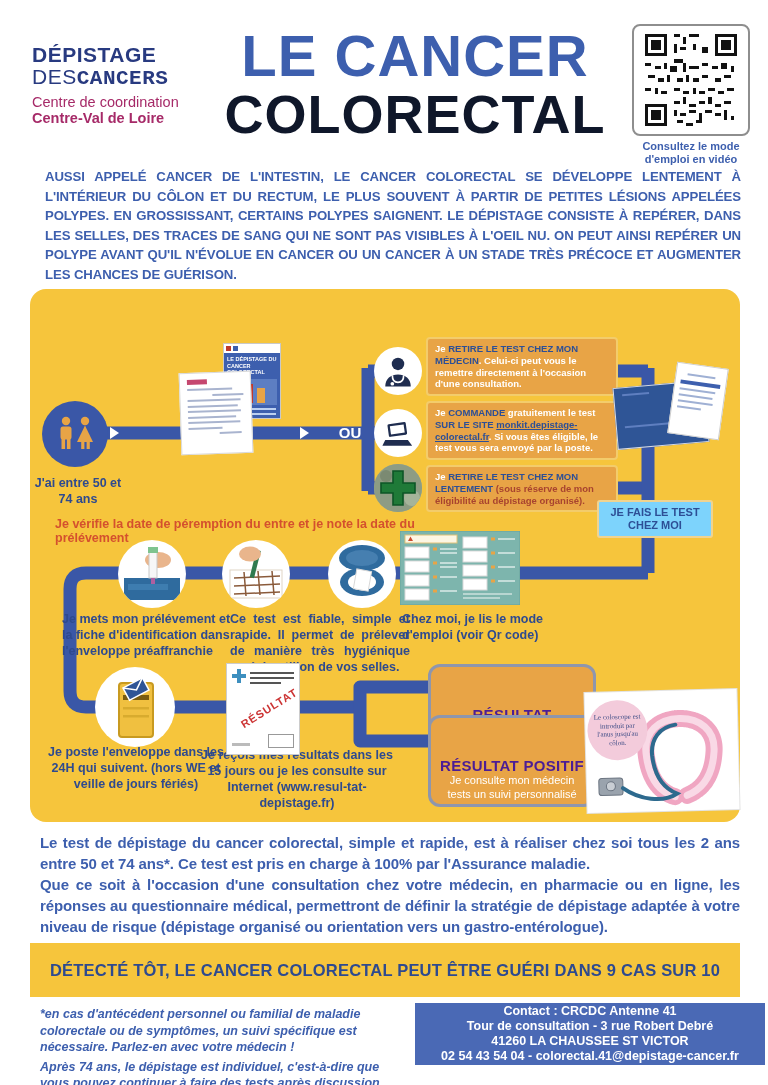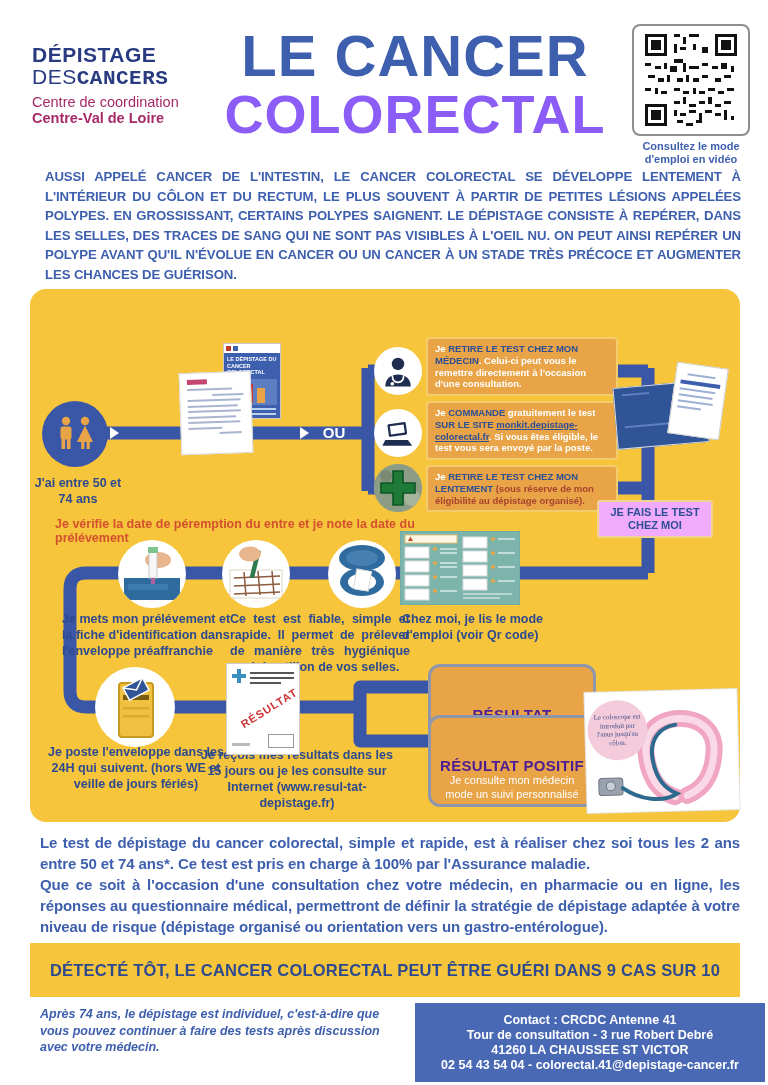--- a/index.html
+++ b/index.html
@@ -11,39 +11,39 @@
 
   
   .logo   { position:absolute; left:32px; top:44px; }
   .logo-l1{ font-size:21px; font-weight:700; color:#283a80; line-height:22px; letter-spacing:.5px;}
   .logo-l2{ font-size:21px; color:#283a80; line-height:22px; letter-spacing:.5px;}
   .logo-l2 .bold { font-weight:700;font-family:Liberation Mono, monospace; }
   .logo-l3{ font-size:14.5px; color:#a62a68; margin-top:4px; line-height:16px;}
   .logo-l4{ font-size:14.5px; color:#a62a68; font-weight:700; line-height:17px;}
   .title  { position:absolute; left:190px; top:26px; width:450px; text-align:center;}
   .title1 { font-size:58px; font-weight:700; color:#3d5fae; line-height:60px; letter-spacing:1px;}
-  .title2 { font-size:54px; font-weight:800; color:#8b5cf6; line-height:56px; letter-spacing:1px;}
+  .title2 { font-size:54px; font-weight:800; color:#0f172a; line-height:56px; letter-spacing:1px;}
   .qr-box { position:absolute; left:632px; top:24px; width:118px; height:112px; border:2px solid #8e8e8e;
             border-radius:8px; display:flex; align-items:center; justify-content:center; background:#fff;}
   .qr-caption { position:absolute; left:622px; top:140px; width:138px; text-align:center;
             font-size:11px; line-height:13px; color:#3d5fae; font-weight:700;}
 
   
   .intro { position:absolute; left:45px; top:167px; width:696px; font-size:13.2px; line-height:19.5px;
            color:#3d5fae; text-align:justify; letter-spacing:-0.1px; font-weight:700;}
 
   
   .panel { position:absolute; left:30px; top:289px; width:710px; height:533px;
            background:#f6c53c; border-radius:16px; }
   .panel-title { position:absolute; left:20px; top:14px; font-size:17px; font-weight:700;
            color:#2e4a8f; letter-spacing:.2px;}
   .flow-svg { position:absolute; left:0; top:0; }
   .arrow { position:absolute; width:0; height:0; border-top:6px solid transparent;
            border-bottom:6px solid transparent; border-left:9px solid #fff;}
-  .ou { position:absolute; left:284px; top:135px; width:40px; text-align:center;
+  .ou { position:absolute; left:300px; top:135px; width:40px; text-align:center;
         font-size:15px; font-weight:700; color:#fff;}
   .cap { position:absolute; font-size:12.5px; line-height:16px; color:#2e4a8f; font-weight:700;}
   .age-circle { position:absolute; left:12px; top:112px; width:66px; height:66px; border-radius:50%;
         background:#3a57a7; display:flex; align-items:center; justify-content:center;}
 
   
   .letter { position:absolute; left:150px; top:83px; width:72px; height:82px; background:#fff;
         border:1px solid #d9d9d9; transform:rotate(-2deg); padding:6px 7px; z-index:2;}
   .letter .hd { width:20px; height:5px; background:#c5476f; margin-bottom:4px;}
   .letter .ll { height:2px; background:#a9b4cf; margin:3.5px 0;}
@@ -66,21 +66,21 @@
 
   
   .kit-env { position:absolute; left:585px; top:95px; width:92px; height:62px; background:#2f5596;
         border:1px solid #d8dbe3; transform:rotate(-5deg); z-index:1;}
   .kit-env .kl { height:2px; background:#5f7fc0; margin:6px 8px 0 8px;}
   .kit-flyer { position:absolute; left:642px; top:76px; width:52px; height:72px; background:#fff;
         border:1px solid #cccccc; transform:rotate(8deg); z-index:2; padding:5px 5px;}
   .kit-flyer .fl { height:2px; background:#9fb0d4; margin:4px 0;}
   .kit-flyer .fb { height:4px; background:#3d5fae; margin:5px 0 0 0;}
 
-  .dotest-box { position:absolute; left:567px; top:211px; width:116px; height:38px; background:#f0abfc;
+  .dotest-box { position:absolute; left:567px; top:211px; width:116px; height:38px; background:#7dd3fc;
         border:2px solid #f0d390; border-radius:3px; display:flex; align-items:center; justify-content:center;
         text-align:center; font-size:11px; line-height:13px; font-weight:700; color:#2d4f96; z-index:2;}
   .check-date { position:absolute; left:25px; top:228px; width:430px; font-size:12.5px; font-weight:700;
         color:#d4502e;}
 
   .step-circle { position:absolute; width:68px; height:68px; border-radius:50%; background:#fff;
         overflow:hidden; z-index:2;}
   .manual-doc { position:absolute; left:370px; top:242px; width:120px; height:74px; z-index:2;}
 
   
@@ -110,21 +110,21 @@
   
   .bodytext { position:absolute; left:40px; top:832px; width:700px; font-size:15px; line-height:21px;
         color:#3d5fae; text-align:justify; font-weight:700; letter-spacing:-0.1px;}
   .banner { position:absolute; left:30px; top:943px; width:710px; height:54px; background:#f6c53c;
         display:flex; align-items:center; padding-left:20px; font-size:16.5px; font-weight:700;
         color:#2e4a8f; letter-spacing:.2px;}
   .footnote { position:absolute; left:40px; top:1006px; width:364px; font-size:12.5px; line-height:16.5px;
         font-style:italic; color:#3d5fae; font-weight:700;}
   .footnote p + p { margin-top:3px; }
   .footnote .fb { font-weight:800; }
-  .contact { position:absolute; left:415px; top:1003px; width:350px; height:79px; background:#4a69b5;
+  .contact { position:absolute; left:415px; top:1003px; width:350px; height:62px; background:#4a69b5;
         color:#fff; font-size:12.5px; line-height:15px; text-align:center; display:flex;
         flex-direction:column; justify-content:center; font-weight:700;}
 </style>
 </head>
 <body>
 
 <div class="page">
 
   <div class="logo">
     <div class="logo-l1">DÉPISTAGE</div>
@@ -376,21 +376,21 @@
     </div>
     <div class="cap" style="left:15px; top:455px; width:182px; text-align:center;">Je poste l'enveloppe dans les 24H qui suivent. (hors WE et veille de jours fériés)</div>
     <div class="cap" style="left:168px; top:458px; width:198px; text-align:center;">Je reçois mes résultats dans les 15 jours ou je les consulte sur Internet (www.resul-tat-depistage.fr)</div>
 
     <div class="res-box" style="top:375px;">
       <div class="res-title">RÉSULTAT NÉGATIF</div>
       <div class="res-body">Je recevrai une nouvelle invitation dans 2 ans</div>
     </div>
     <div class="res-box" style="top:426px;">
       <div class="res-title">RÉSULTAT POSITIF</div>
-      <div class="res-body">Je consulte mon médecin mode un suivi personnalisé</div>
+      <div class="res-body">Je consulte mon médecin tests un suivi personnalisé</div>
     </div>
 
     <div class="colo-card">
       <svg width="152" height="120" viewBox="0 0 152 120" style="position:absolute; left:0; top:0;">
         <path d="M88 106 C72 101 62 86 60 62 C58 40 74 28 94 28 C114 28 130 40 128 62 C126 86 116 99 100 105" stroke="#f0a6c2" stroke-width="17" fill="none" stroke-linecap="round" stroke-dasharray="1 0"></path>
         <path d="M88 106 C72 101 62 86 60 62 C58 40 74 28 94 28 C114 28 130 40 128 62 C126 86 116 99 100 105" stroke="#f9d9e6" stroke-width="7" fill="none" stroke-linecap="round"></path>
         <rect x="12" y="86" width="24" height="17" rx="3" fill="#9aa3ad" stroke="#6b7480"></rect>
         <circle cx="24" cy="94" r="4.5" fill="#c9ced4" stroke="#6b7480"></circle>
         <path d="M36 96 C52 108 76 112 90 103 C78 98 68 86 66 64 C65 48 74 36 90 34" stroke="#2d6a8e" stroke-width="4" fill="none" stroke-linecap="round"></path>
       </svg>
@@ -399,20 +399,21 @@
   </div>
 
   <div class="bodytext">
     <p>Le test de dépistage du cancer colorectal, simple et rapide, est à réaliser chez soi tous les 2 ans entre 50 et 74 ans*.  Ce test est pris en charge à 100% par l'Assurance maladie.</p>
     <p>Que ce soit à l'occasion d'une consultation chez votre médecin, en pharmacie ou en ligne, les réponses au questionnaire médical, permettront de définir la stratégie de dépistage adaptée à votre niveau de risque (dépistage organisé ou orientation vers un gastro-entérologue).</p>
   </div>
 
   <div class="banner">DÉTECTÉ TÔT, LE CANCER COLORECTAL PEUT ÊTRE GUÉRI DANS 9 CAS SUR 10</div>
 
   <div class="footnote">
+    <p><span>*en cas d'antécédent personnel ou familial de maladie colorectale ou de symptômes, un suivi spécifique est nécessaire. </span><span class="fb">Parlez-en avec votre médecin !</span></p>
     <p>Après 74 ans, le dépistage est individuel, c'est-à-dire que vous pouvez continuer à faire des tests après discussion avec votre médecin.</p>
   </div>
 
   <div class="contact">
     <div>Contact : CRCDC Antenne 41</div>
     <div>Tour de consultation - 3 rue Robert Debré</div>
     <div>41260 LA CHAUSSEE ST VICTOR</div>
     <div>02 54 43 54 04  - colorectal.41@depistage-cancer.fr</div>
   </div>
 

